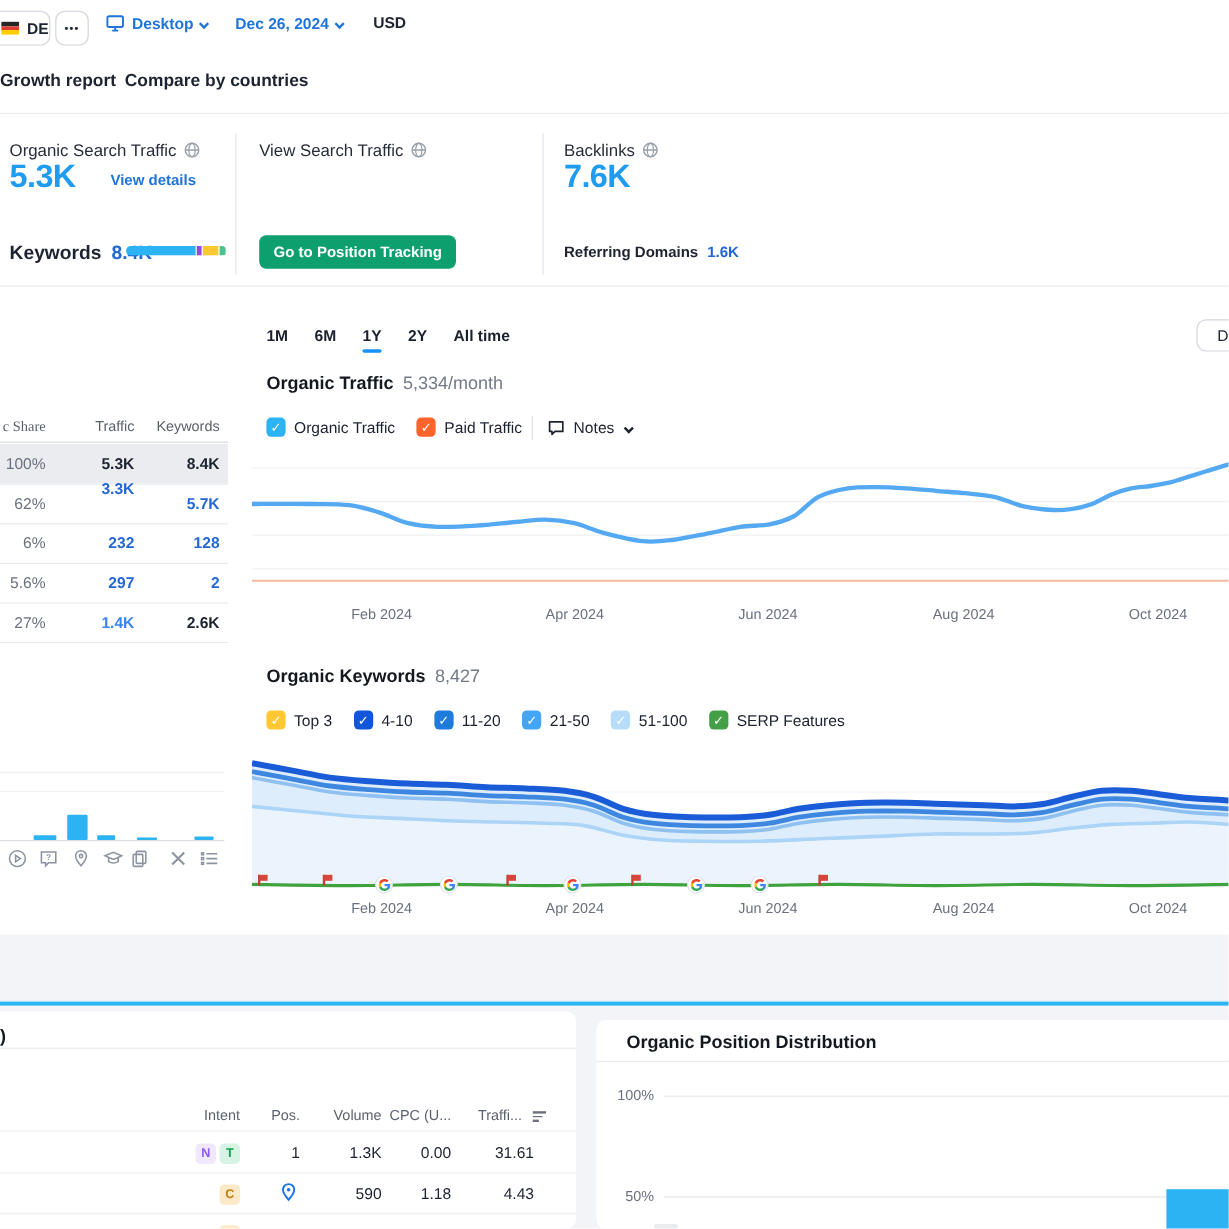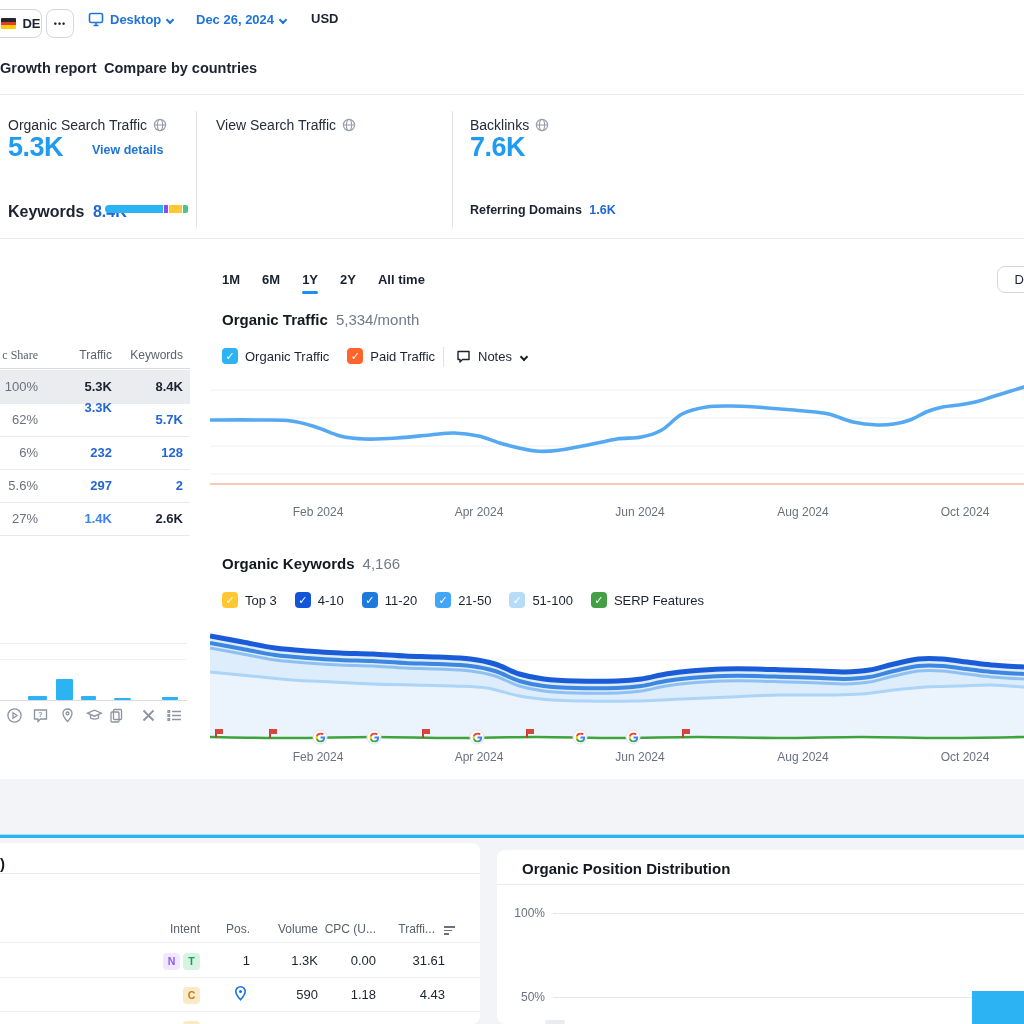--- a/index.html
+++ b/index.html
@@ -120,20 +120,21 @@
     <div class="abs" style="left:196px;top:16px;width:1px;height:118px;background:#e3e5ea;"></div>
 
     <div class="abs card-title" style="left:216px;top:22px;">
       <span>View Search Traffic</span>
       <svg width="14" height="14" viewBox="0 0 14 14">
         <circle cx="7" cy="7" r="5.6" fill="none" stroke="#9aa0ab" stroke-width="1.2"></circle>
         <ellipse cx="7" cy="7" rx="2.6" ry="5.6" fill="none" stroke="#9aa0ab" stroke-width="1.1"></ellipse>
         <path d="M1.6 7 h10.8" stroke="#9aa0ab" stroke-width="1.1"></path>
       </svg>
     </div>
+    <button class="abs btn-green" style="left:216px;top:101px;">Go to Position Tracking</button>
     <div class="abs" style="left:452px;top:16px;width:1px;height:118px;background:#e3e5ea;"></div>
 
     <div class="abs card-title" style="left:470px;top:22px;">
       <span>Backlinks</span>
       <svg width="14" height="14" viewBox="0 0 14 14">
         <circle cx="7" cy="7" r="5.6" fill="none" stroke="#9aa0ab" stroke-width="1.2"></circle>
         <ellipse cx="7" cy="7" rx="2.6" ry="5.6" fill="none" stroke="#9aa0ab" stroke-width="1.1"></ellipse>
         <path d="M1.6 7 h10.8" stroke="#9aa0ab" stroke-width="1.1"></path>
       </svg>
     </div>
@@ -255,21 +256,21 @@
     </svg>
   <div class="abs" style="left:210px;top:505px;width:814px;height:16px;" id="traffic-xaxis">
       <div class="axis-lbl" style="left: 108px; top: 0px;">Feb 2024</div>
       <div class="axis-lbl" style="left: 269px; top: 0px;">Apr 2024</div>
       <div class="axis-lbl" style="left: 430px; top: 0px;">Jun 2024</div>
       <div class="axis-lbl" style="left: 593px; top: 0px;">Aug 2024</div>
       <div class="axis-lbl" style="left: 755px; top: 0px;">Oct 2024</div>
     </div>
 
   <div class="abs" style="left:222px;top:555px;">
-    <span class="sec-title">Organic Keywords</span><span class="sec-value">4,166</span>
+    <span class="sec-title">Organic Keywords</span><span class="sec-value">8,427</span>
   </div>
   <div class="abs legend" style="left:222px;top:592px;" id="keywords-legend">
       <div class="lg-item">
         <div class="cbx" style="background: rgb(255, 200, 50);">✓</div>
         <span>Top 3</span>
       </div>
       <div class="lg-item">
         <div class="cbx" style="background: rgb(19, 85, 217);">✓</div>
         <span>4-10</span>
       </div>

